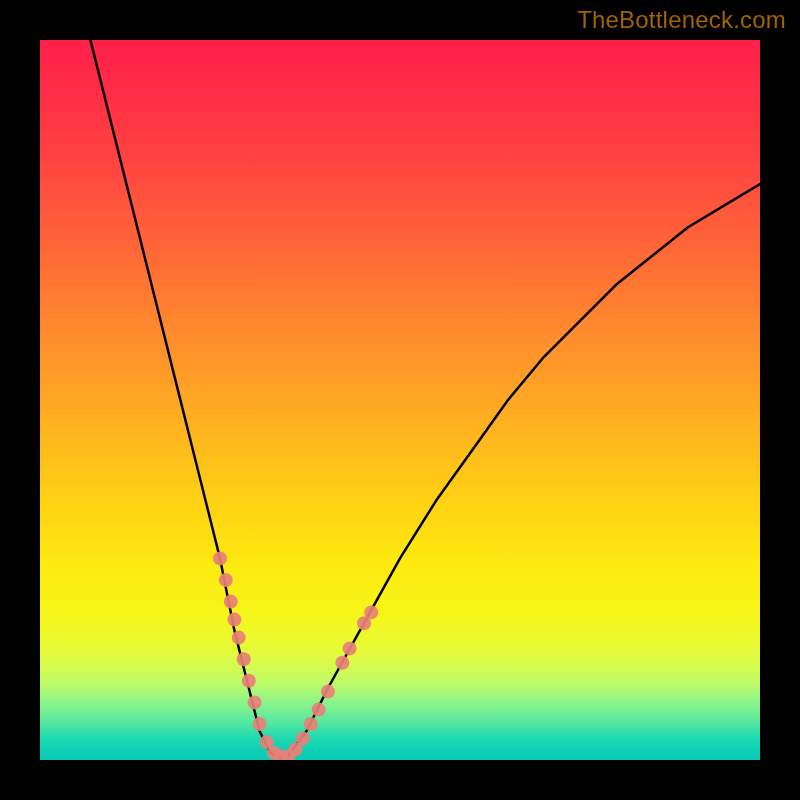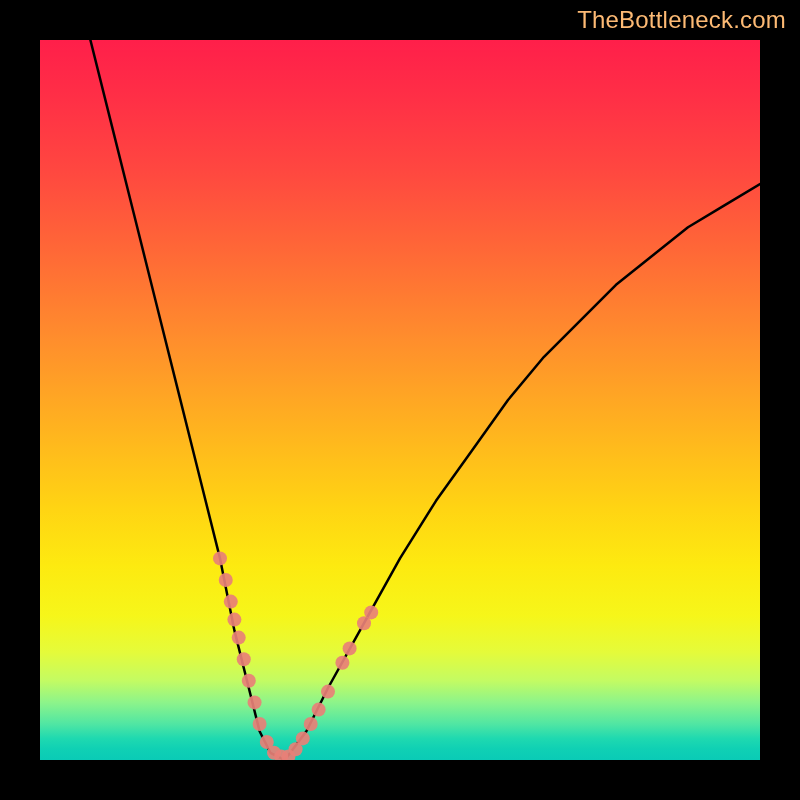--- a/index.html
+++ b/index.html
@@ -51,21 +51,21 @@
   svg.curve {
     position: absolute;
     inset: 0;
     width: 720px;
     height: 720px;
   }
   .watermark {
     position: absolute;
     top: 6px;
     right: 14px;
-    color: #fdba74;
+    color: #a16207;
     font-size: 24px;
     font-weight: 500;
     letter-spacing: 0.2px;
     user-select: none;
   }
 </style>
 </head>
 <body>
 
 <div class="frame">

